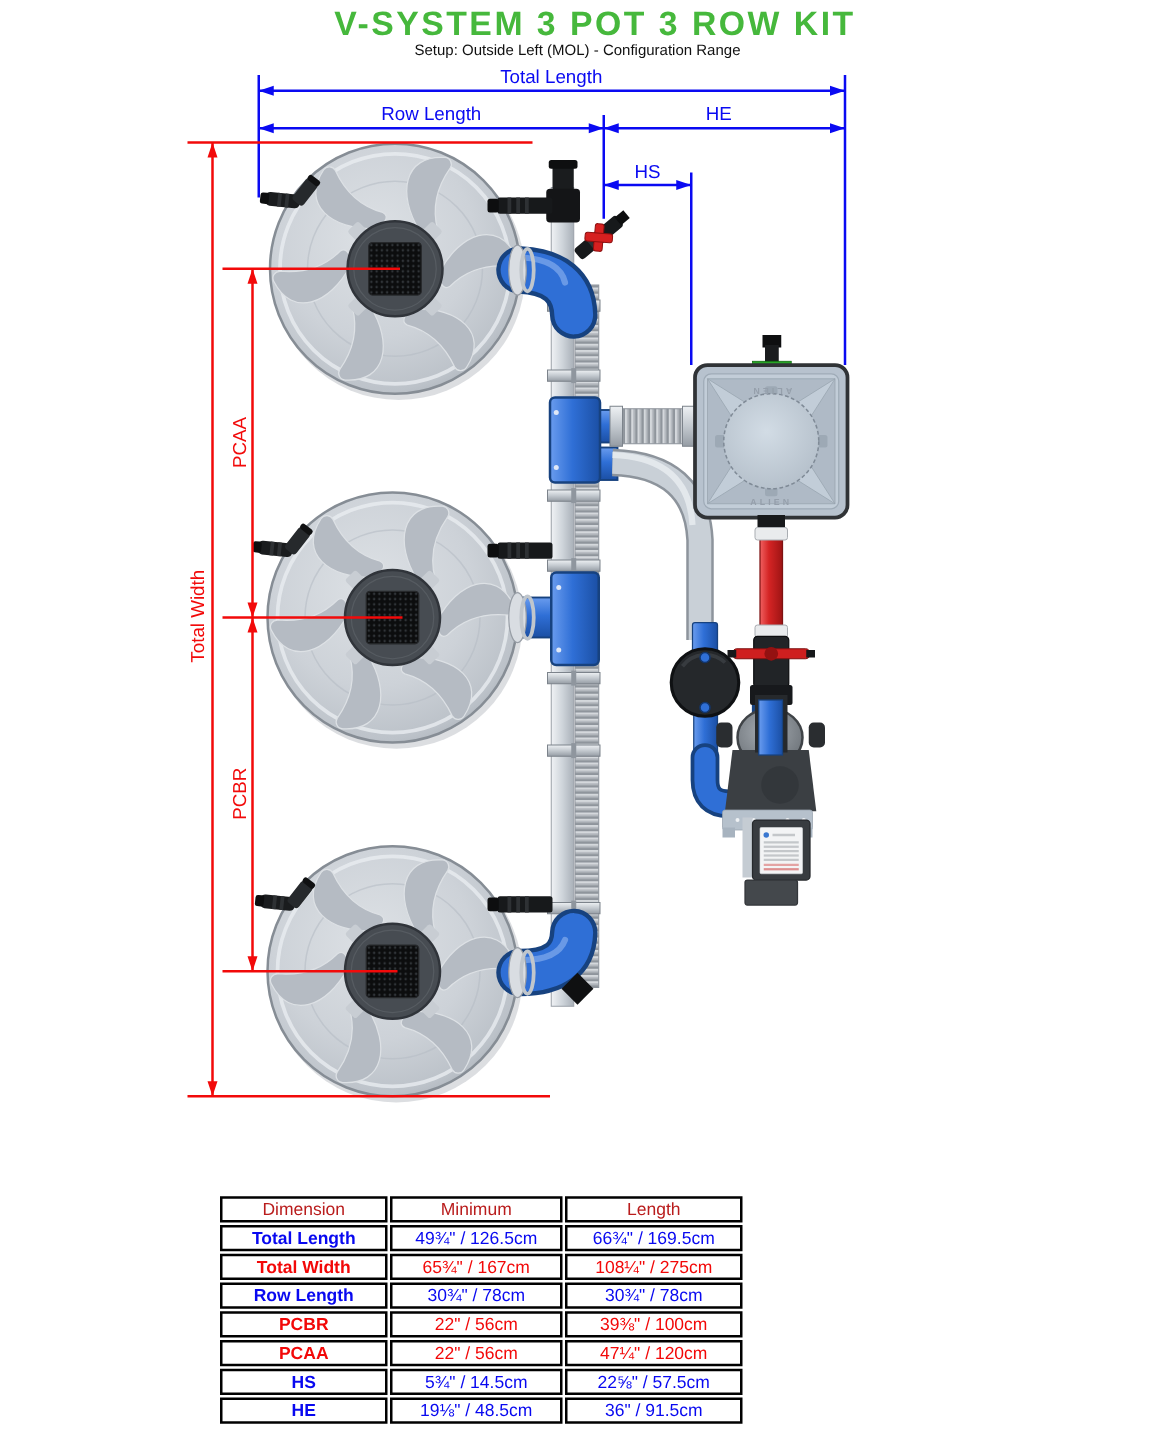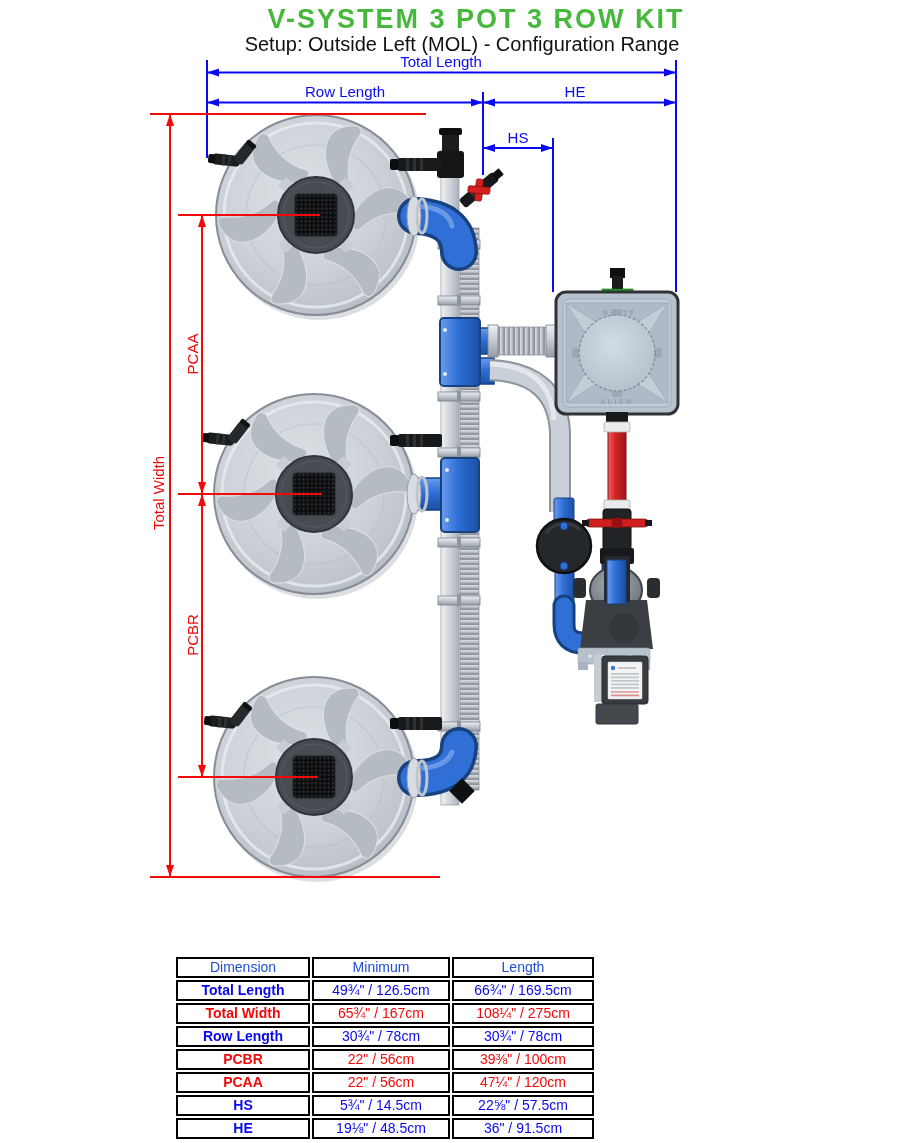--- a/index.html
+++ b/index.html
@@ -1,29 +1,29 @@
 <!DOCTYPE html>
 <html><head>
 <meta charset="utf-8">
 <style>
   html,body{margin:0;padding:0;background:#ffffff;}
   .stage{position:relative;width:924px;height:1143px;background:#fff;overflow:hidden;
          font-family:"Liberation Sans","DejaVu Sans",sans-serif;}
   .title{position:absolute;left:14px;top:4px;width:924px;text-align:center;
          font-size:27px;font-weight:700;letter-spacing:2px;color:#46b83c;}
   .subtitle{position:absolute;left:0;top:33px;width:924px;text-align:center;
-            font-size:20px;color:#111;}
+            font-size:12px;color:#111;}
   .dim-label{position:absolute;font-size:15px;color:#0a0af2;text-align:center;line-height:16px;white-space:nowrap;}
   .dim-label.red{color:#f20a0a;}
   .rot{transform:rotate(-90deg);transform-origin:center center;}
   svg{position:absolute;left:0;top:0;}
   .spec-table{position:absolute;left:174px;top:955px;border-collapse:separate;border-spacing:2px;
               font-size:14px;line-height:15px;background:#fff;}
   .spec-table th,.spec-table td{border:2px solid #000;text-align:center;padding:1px 4px;height:15px;box-sizing:content-box;}
-  .spec-table th{font-weight:400;color:#1d4ed8;}
+  .spec-table th{font-weight:400;color:#b91c1c;}
   .spec-table th:nth-child(1),.spec-table td:nth-child(1){width:122px;}
   .spec-table th:nth-child(2),.spec-table td:nth-child(2){width:126px;margin-left:32px;}
   .spec-table th:nth-child(3),.spec-table td:nth-child(3){width:130px;}
   .spec-table td:first-child{font-weight:700;}
   tr.row-blue td{color:#0808f0;}
   tr.row-red td{color:#f20808;}
 </style>
 </head>
 <body>
 

